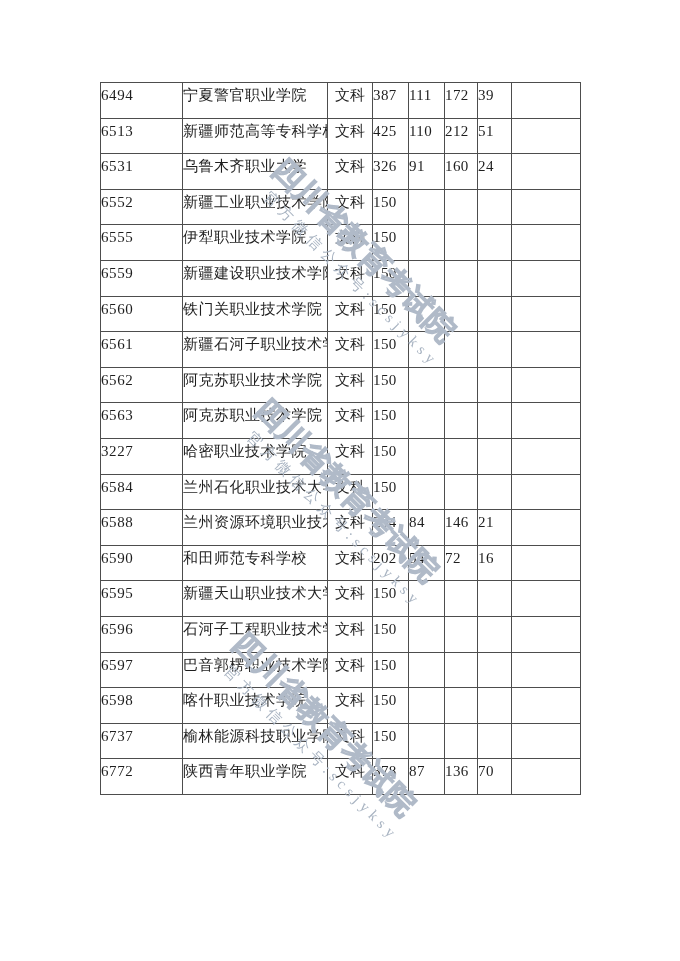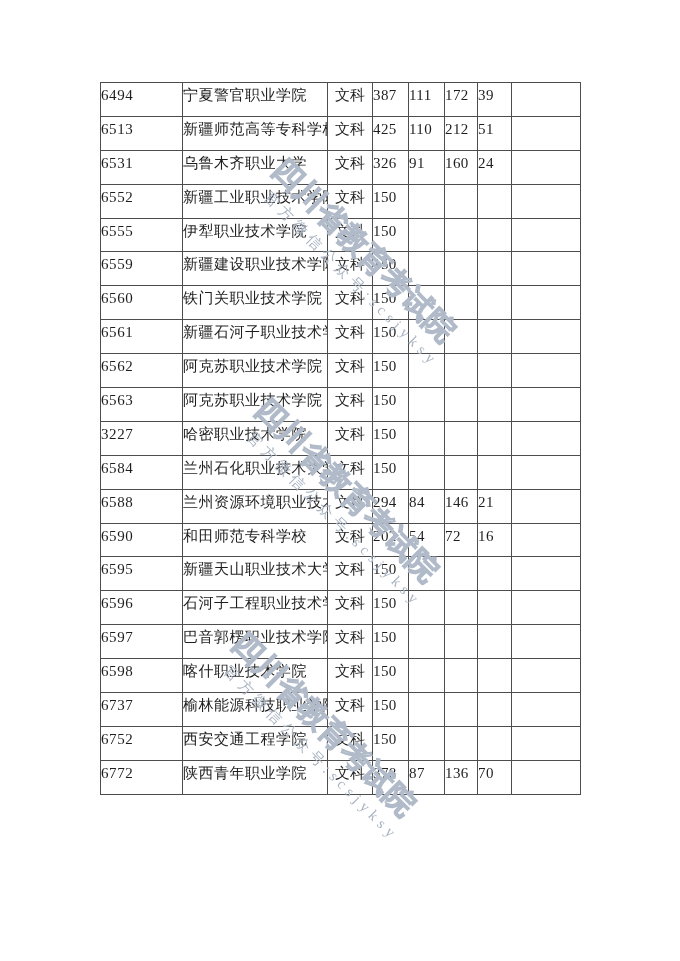--- a/index.html
+++ b/index.html
@@ -271,30 +271,20 @@
           <td class="code">6737</td>
           <td class="school">榆林能源科技职业学院</td>
           <td class="cat">文科</td>
           <td class="num">150</td>
           <td class="num"></td>
           <td class="num"></td>
           <td class="num"></td>
           <td class="blank"></td>
         </tr>
         <tr>
-          <td class="code">6752</td>
-          <td class="school">西安交通工程学院</td>
-          <td class="cat">文科</td>
-          <td class="num">150</td>
-          <td class="num"></td>
-          <td class="num"></td>
-          <td class="num"></td>
-          <td class="blank"></td>
-        </tr>
-        <tr>
           <td class="code">6772</td>
           <td class="school">陕西青年职业学院</td>
           <td class="cat">文科</td>
           <td class="num">378</td>
           <td class="num">87</td>
           <td class="num">136</td>
           <td class="num">70</td>
           <td class="blank"></td>
         </tr>
       </tbody>

